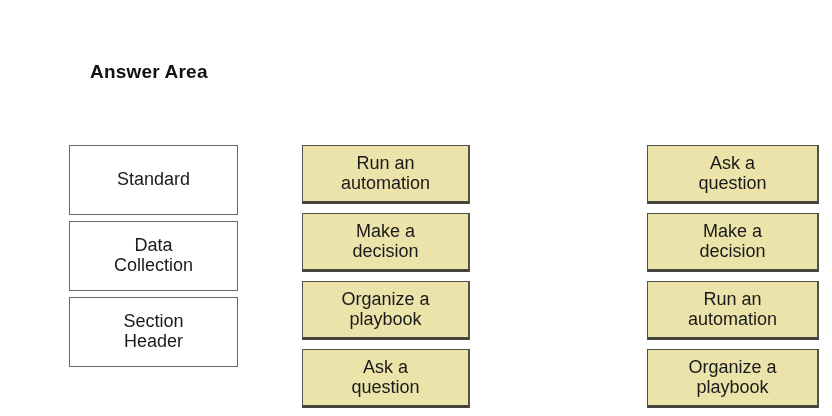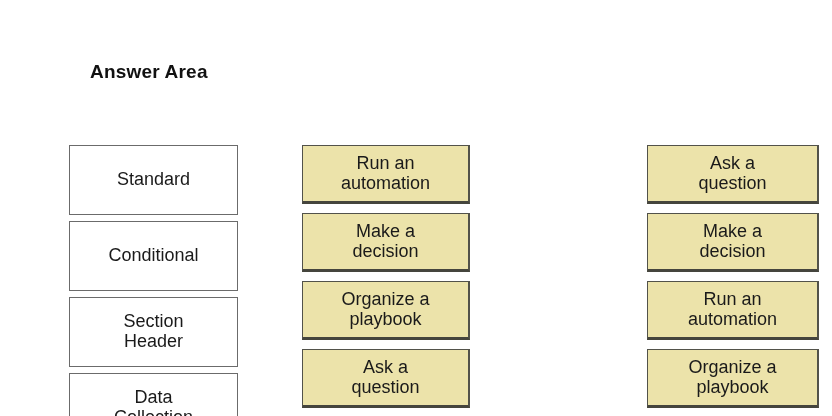--- a/index.html
+++ b/index.html
@@ -67,27 +67,24 @@
 
 <div class="canvas">
 
   <div class="page-title">Answer Area</div>
 
   <div class="col col-left">
     <div class="box box-white">
       <span>Standard</span>
     </div>
     <div class="box box-white">
-      <span>Conditional</span>
+      <span>Data Collection</span>
     </div>
     <div class="box box-white">
       <span>Section Header</span>
-    </div>
-    <div class="box box-white">
-      <span>Data Collection</span>
     </div>
   </div>
 
   <div class="col col-mid">
     <div class="box box-tan">
       <span>Run an automation</span>
     </div>
     <div class="box box-tan">
       <span>Make a decision</span>
     </div>

